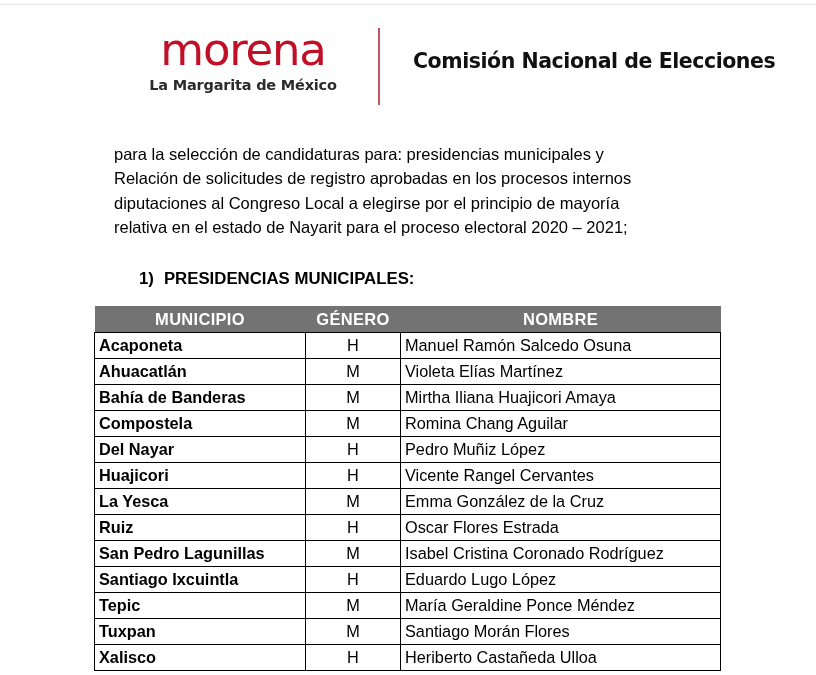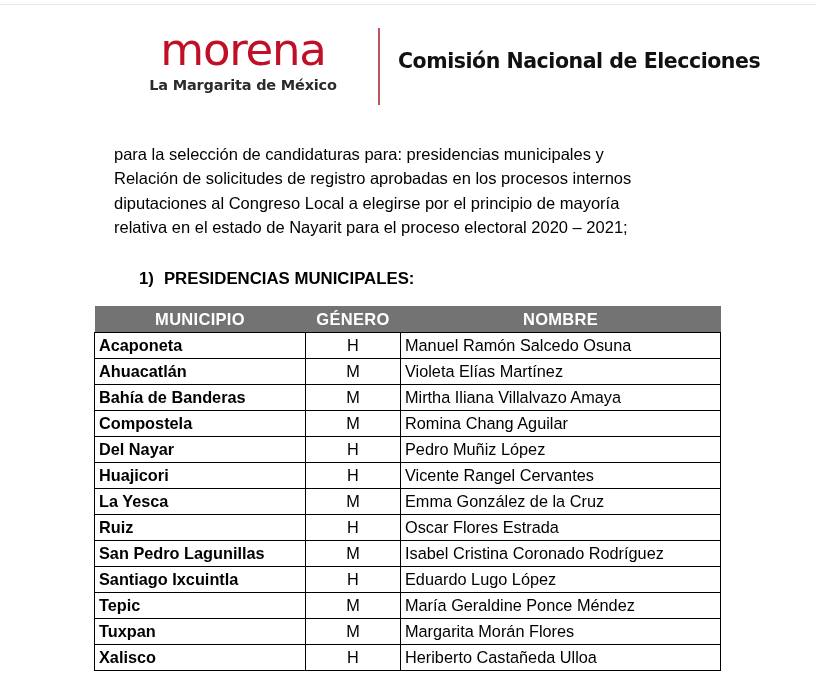--- a/index.html
+++ b/index.html
@@ -77,21 +77,21 @@
     flex: 0 0 auto;
   }
 
   .commission-title {
     font-family: "DejaVu Sans", sans-serif;
     font-weight: bold;
     font-size: 20.5px;
     line-height: 24px;
     letter-spacing: -0.45px;
     color: #111111;
-    margin-left: 18px;
+    margin-left: 33px;
     margin-top: 23px;
     white-space: nowrap;
   }
 
   
   .intro-paragraph {
     position: absolute;
     top: 142px;
     left: 114px;
     width: 596px;
@@ -205,21 +205,21 @@
         <td class="cell-nombre">Manuel Ramón Salcedo Osuna</td>
       </tr>
       <tr>
         <td class="cell-municipio">Ahuacatlán</td>
         <td class="cell-genero">M</td>
         <td class="cell-nombre">Violeta Elías Martínez</td>
       </tr>
       <tr>
         <td class="cell-municipio">Bahía de Banderas</td>
         <td class="cell-genero">M</td>
-        <td class="cell-nombre">Mirtha Iliana Villalvazo Amaya</td>
+        <td class="cell-nombre">Mirtha Iliana Huajicori Amaya</td>
       </tr>
       <tr>
         <td class="cell-municipio">Compostela</td>
         <td class="cell-genero">M</td>
         <td class="cell-nombre">Romina Chang Aguilar</td>
       </tr>
       <tr>
         <td class="cell-municipio">Del Nayar</td>
         <td class="cell-genero">H</td>
         <td class="cell-nombre">Pedro Muñiz López</td>
@@ -250,21 +250,21 @@
         <td class="cell-nombre">Eduardo Lugo López</td>
       </tr>
       <tr>
         <td class="cell-municipio">Tepic</td>
         <td class="cell-genero">M</td>
         <td class="cell-nombre">María Geraldine Ponce Méndez</td>
       </tr>
       <tr>
         <td class="cell-municipio">Tuxpan</td>
         <td class="cell-genero">M</td>
-        <td class="cell-nombre">Margarita Morán Flores</td>
+        <td class="cell-nombre">Santiago Morán Flores</td>
       </tr>
       <tr>
         <td class="cell-municipio">Xalisco</td>
         <td class="cell-genero">H</td>
         <td class="cell-nombre">Heriberto Castañeda Ulloa</td>
       </tr>
     </tbody>
 </table>
 
 </body></html>

